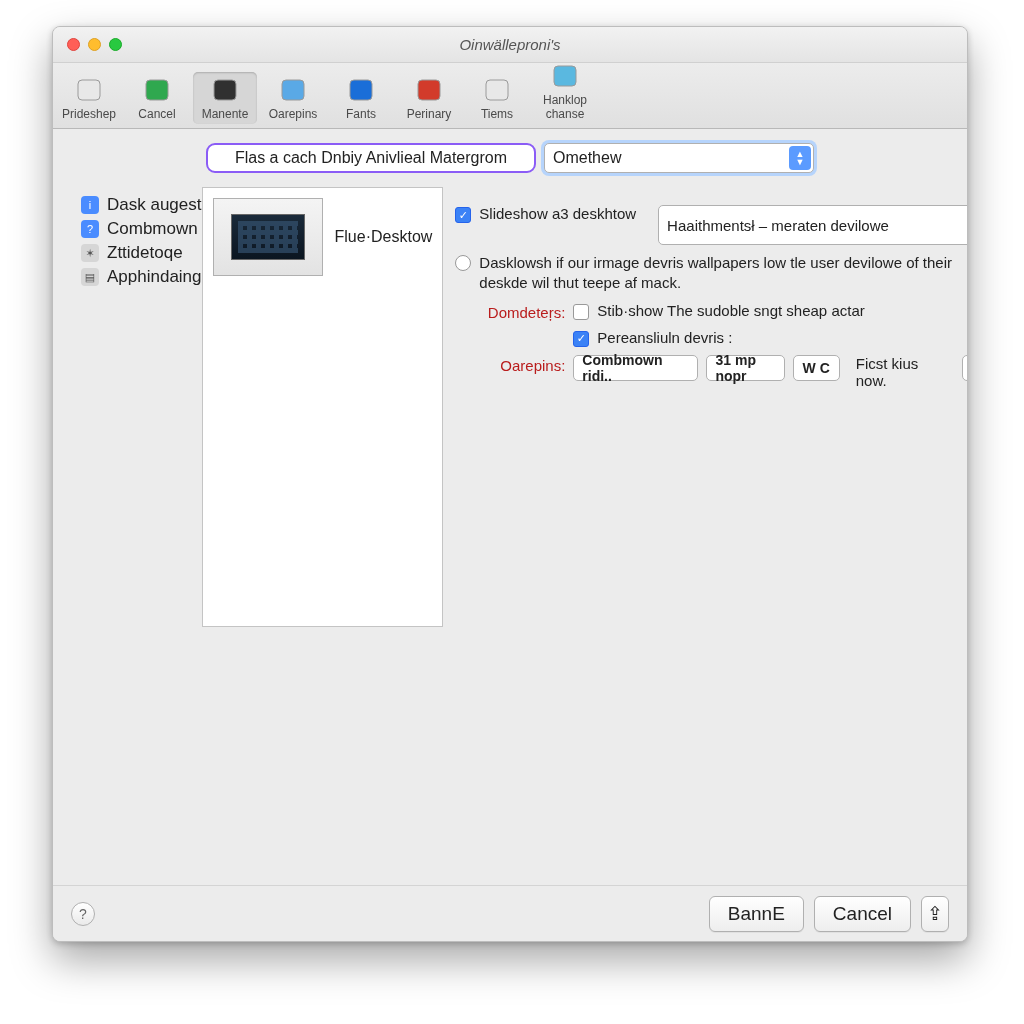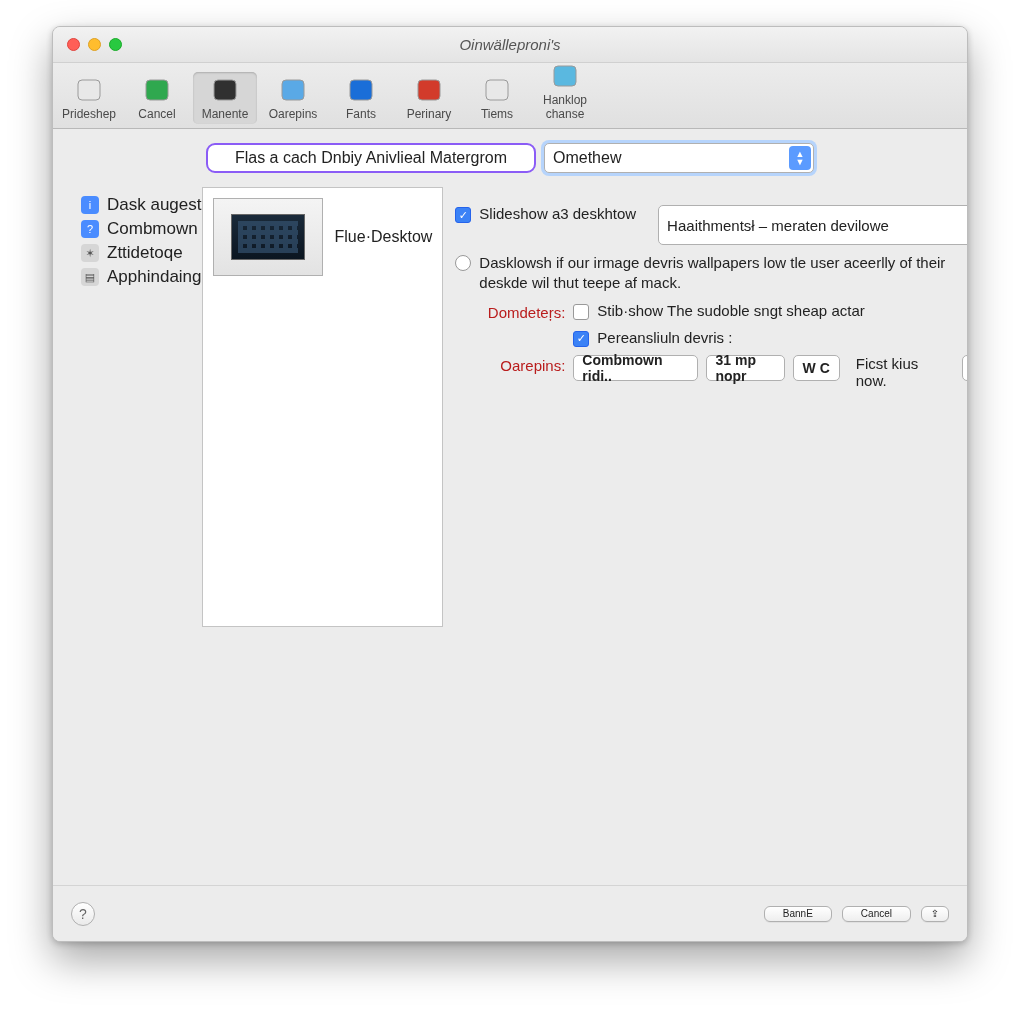--- a/index.html
+++ b/index.html
@@ -113,22 +113,22 @@
     display:flex; align-items:center; padding:0 18px; gap:10px;
     background:#ececec;
   }
   .help-btn {
     width:24px; height:24px; border-radius:50%; border:1px solid #b0b0b0;
     background:linear-gradient(#fff,#eaeaea); color:#666; font-size:14px;
     display:flex; align-items:center; justify-content:center;
   }
   .spacer { flex:1; }
   .mac-btn {
-    height:16px; padding:0 18px; border:1px solid #b0b0b0; border-radius:6px;
-    background:linear-gradient(#fff,#eeeeee); font-size:10px; color:#222;
+    height:36px; padding:0 18px; border:1px solid #b0b0b0; border-radius:6px;
+    background:linear-gradient(#fff,#eeeeee); font-size:19px; color:#222;
     box-shadow: 0 1px 0 rgba(0,0,0,0.05);
   }
   .small-btn { width:28px; padding:0; }
 </style>
 </head>
 <body>
 
 <div class="window">
 
   <div class="titlebar">
@@ -249,21 +249,21 @@
           <div class="mac-check checked">✓</div>
           <span>Slideshow a3 deskhtow</span>
           <div class="inline-select">
             <span>Haaithmentsł – meraten devilowe</span>
             <div class="sel-arrows">▲<br>▼</div>
           </div>
         </div>
 
         <div class="row">
           <div class="mac-radio"></div>
-          <span style="line-height:1.35">Dasklowsh if our irmage devris wallpapers low tle user aceerlly of their deskde wil thut teepe af mack.</span>
+          <span style="line-height:1.35">Dasklowsh if our irmage devris wallpapers low tle user devilowe of their deskde wil thut teepe af mack.</span>
         </div>
 
         <div class="row">
           <div class="label-col">Domdeteŗs:</div>
           <div class="mac-check"></div>
           <span>Stib·show The sudoble sngt sheap actar</span>
         </div>
 
         <div class="row">
           <div class="label-col"></div>

